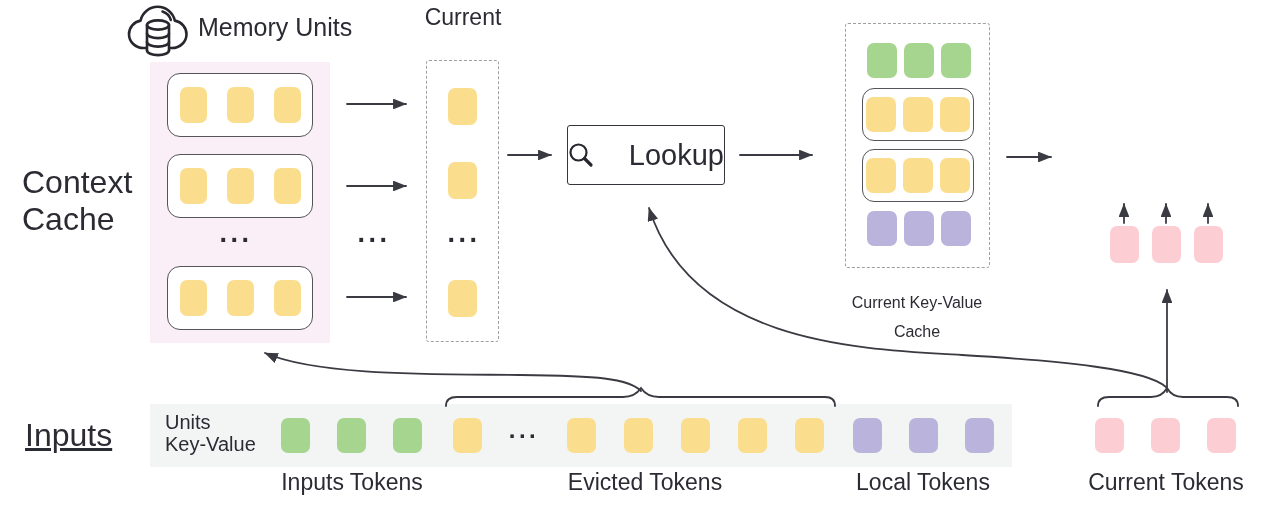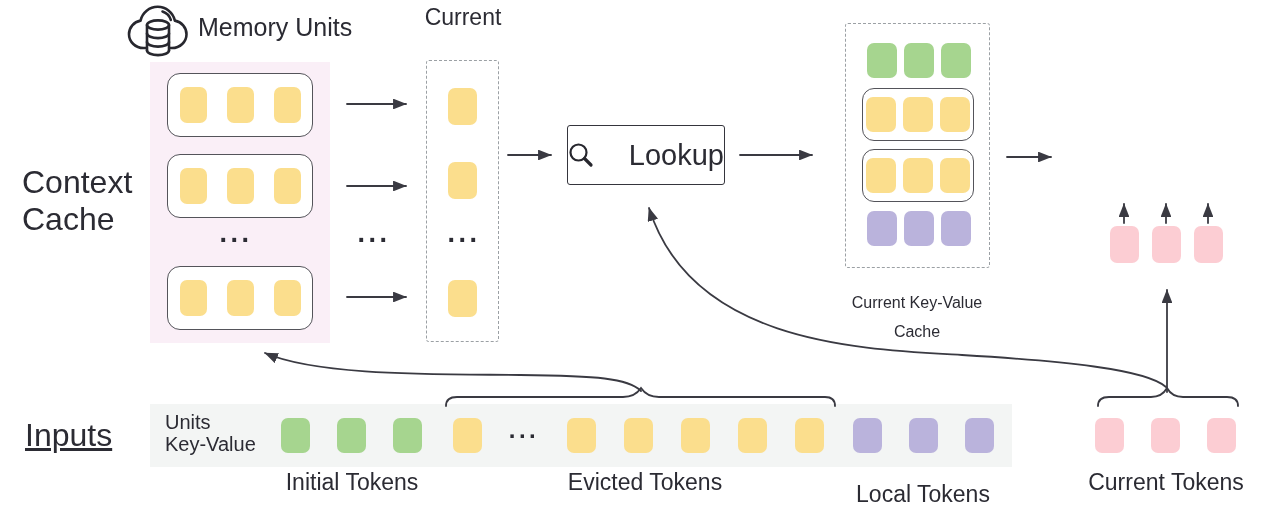--- a/index.html
+++ b/index.html
@@ -179,23 +179,23 @@
       <span class="token" style="background: rgb(186, 179, 220);"></span>
       <span class="token" style="background: rgb(186, 179, 220);"></span>
       <span class="token" style="background: rgb(186, 179, 220);"></span>
     </div>
   <div class="abs band-row gap27" style="left:1095px;">
       <span class="token" style="background: rgb(252, 205, 211);"></span>
       <span class="token" style="background: rgb(252, 205, 211);"></span>
       <span class="token" style="background: rgb(252, 205, 211);"></span>
     </div>
 
-  <div class="abs group-label" style="left:352px;">Initial Tokens</div>
+  <div class="abs group-label" style="left:352px;">Inputs Tokens</div>
   <div class="abs group-label" style="left:645px;text-align:center;">Evicted Tokens</div>
-  <div class="abs group-label" style="left:923px;margin-top:12px;">Local Tokens</div>
+  <div class="abs group-label" style="left:923px;">Local Tokens</div>
   <div class="abs group-label" style="left:1166px;">Current Tokens</div>
 
   <svg class="abs overlay" viewBox="0 0 1280 509">
     <defs>
       <marker id="ah" viewBox="0 0 8 6" refX="7.2" refY="3" markerWidth="8" markerHeight="6" orient="auto-start-reverse">
         <path d="M0,0 L7.6,3 L0,6 Z" fill="#3a3a42"></path>
       </marker>
     </defs>
     <g stroke="#3a3a42" stroke-width="1.8" fill="none" stroke-linecap="round">
       <line x1="347" y1="104" x2="406" y2="104" marker-end="url(#ah)"></line>

